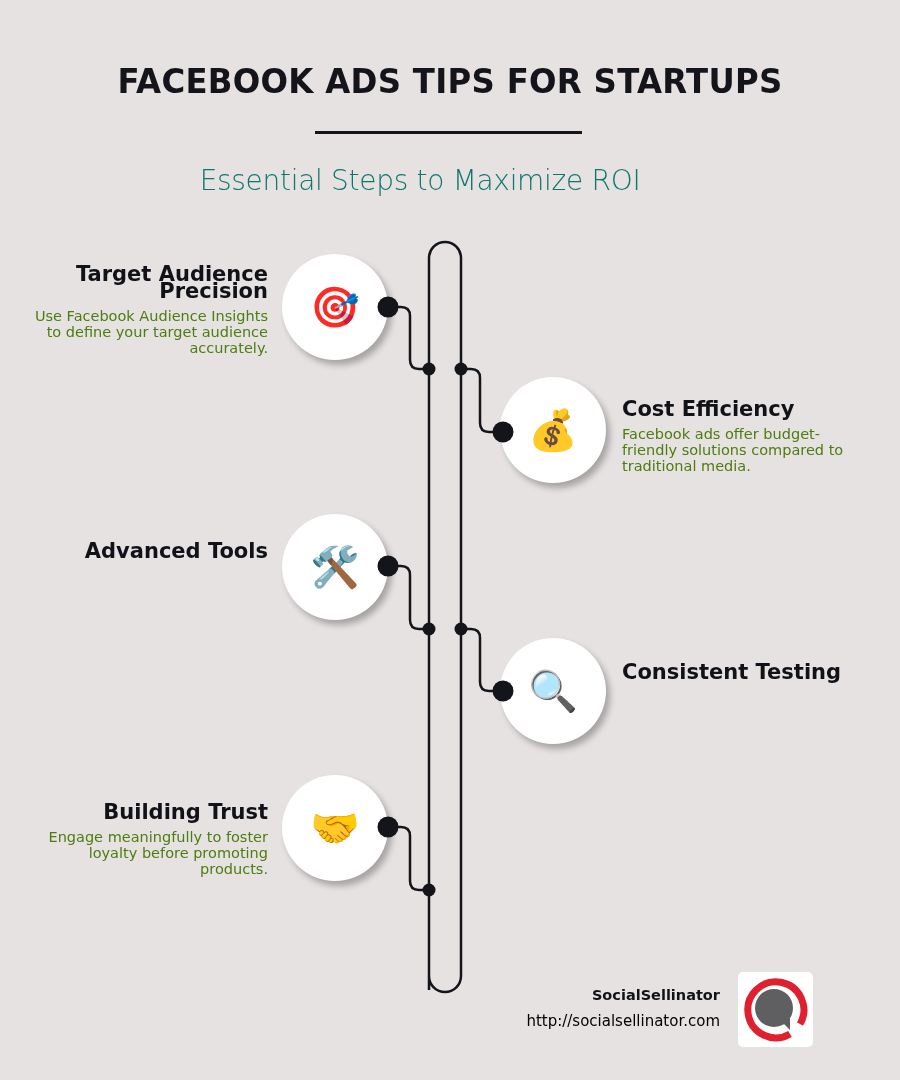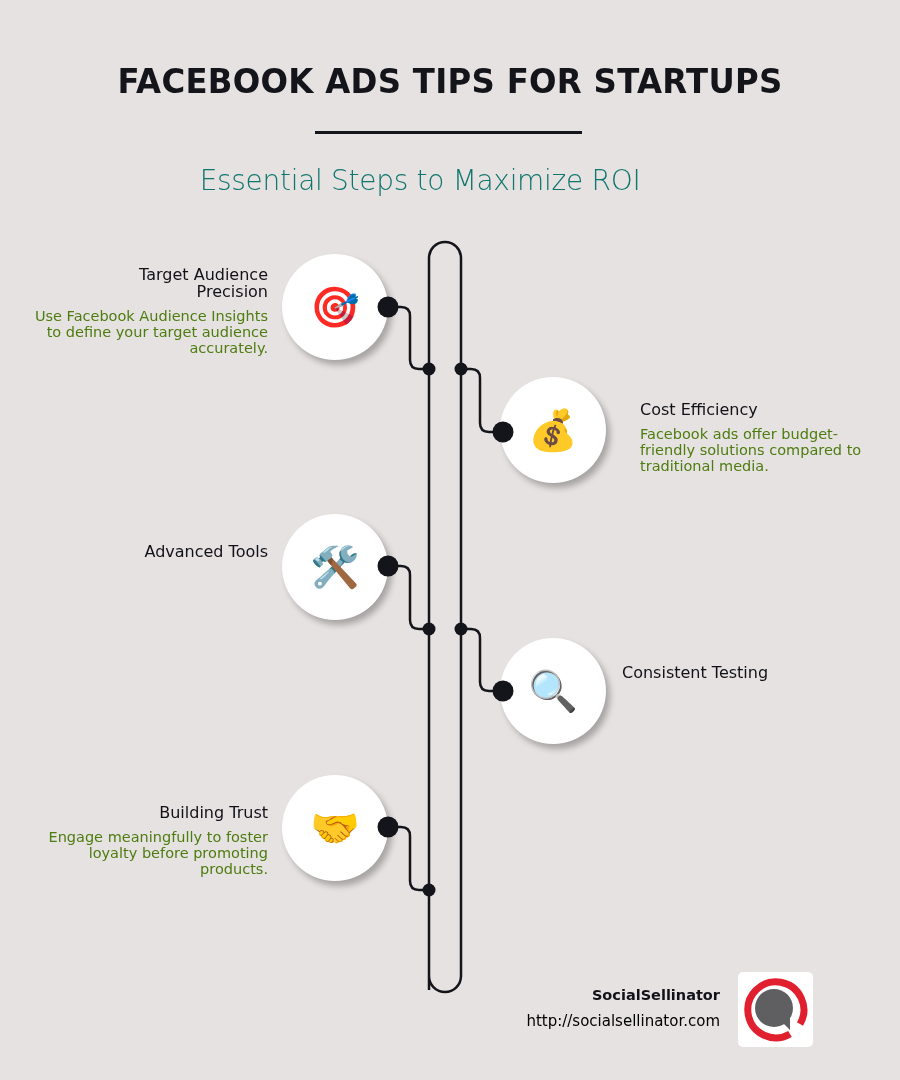--- a/index.html
+++ b/index.html
@@ -22,21 +22,21 @@
   svg.track { position: absolute; left: 0; top: 0; }
   .circle {
     position: absolute; width: 106px; height: 106px; border-radius: 50%; background: #ffffff;
     box-shadow: 4px 5px 6px rgba(0,0,0,0.28);
     display: flex; align-items: center; justify-content: center;
     font-size: 40px; line-height: 1;
   }
   .text-left { position: absolute; width: 240px; text-align: right; }
   .text-right { position: absolute; width: 230px; text-align: left; }
   .step-title {
-    font-family: "DejaVu Sans", sans-serif; font-weight: 400; font-size: 16px;
+    font-family: "DejaVu Sans", sans-serif; font-weight: 700; font-size: 21px;
     line-height: 17px; color: #111118; margin-bottom: 8px;
   }
   .step-desc {
     font-family: "DejaVu Sans", sans-serif; font-size: 14.5px; line-height: 16px; color: #4d7c0f;
   }
   .brand-name {
     position: absolute; right: 180px; top: 987px; text-align: right;
     font-family: "DejaVu Sans", sans-serif; font-weight: 700; font-size: 14.5px; color: #111118;
   }
   .brand-url {
@@ -86,21 +86,21 @@
   </div>
   <div class="step-desc">Use Facebook Audience Insights to define your target audience accurately.</div>
 </div>
 <div class="circle" style="left:282px; top:254px;">
   <span>🎯</span>
 </div>
 
 <div class="circle" style="left:500px; top:377px;">
   <span>💰</span>
 </div>
-<div class="text-right" style="left:640px; top:401px;">
+<div class="text-right" style="left:622px; top:401px;">
   <div class="step-title">Cost Efficiency</div>
   <div class="step-desc">Facebook ads offer budget-friendly solutions compared to traditional media.</div>
 </div>
 
 <div class="text-left" style="left:28px; top:543px;">
   <div class="step-title">Advanced Tools</div>
 </div>
 <div class="circle" style="left:282px; top:514px;">
   <span>🛠️</span>
 </div>

